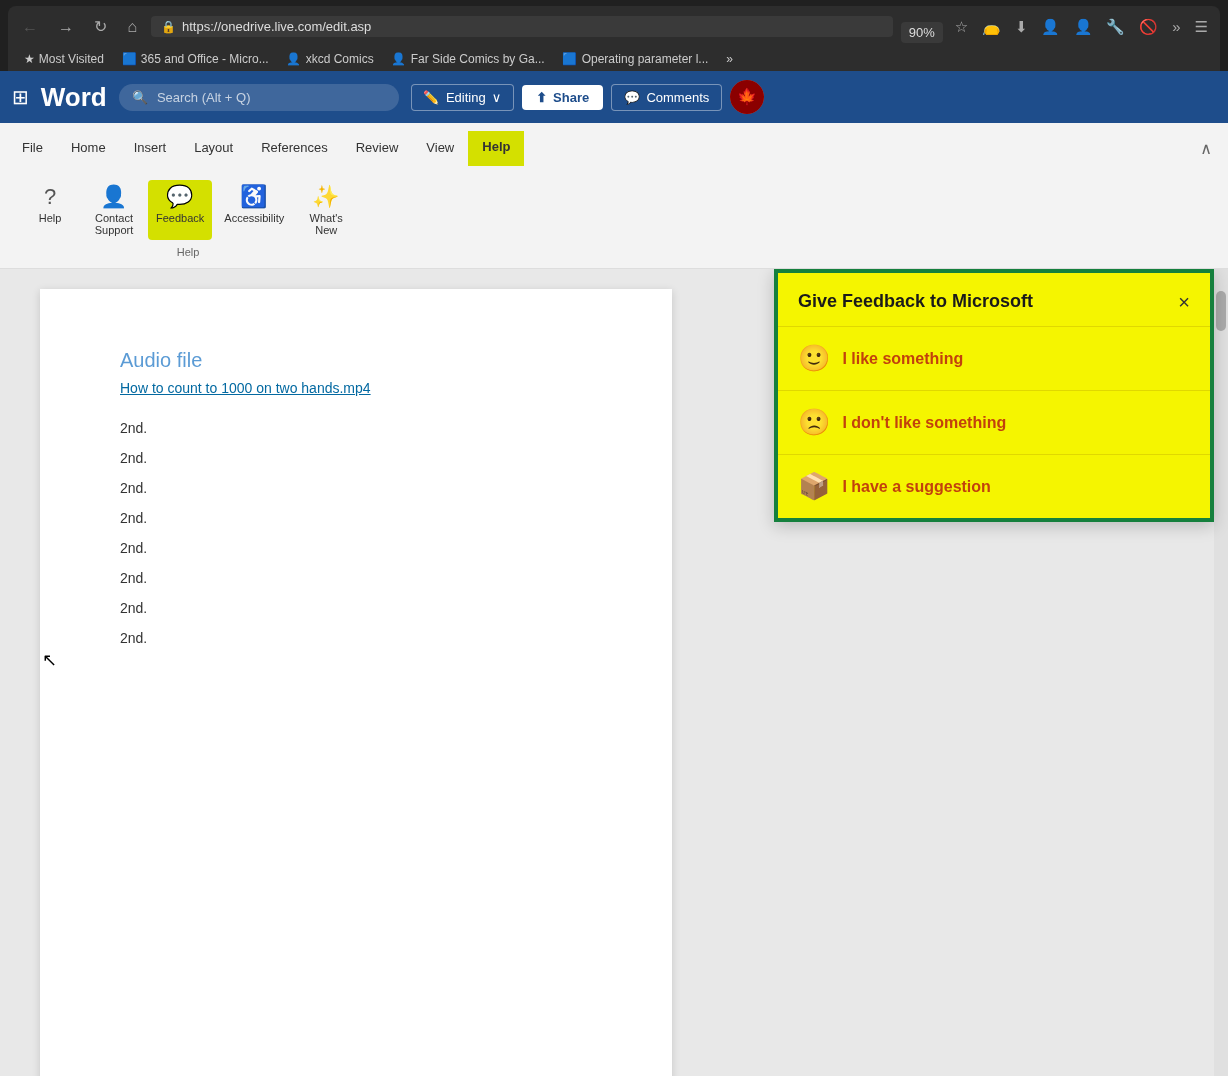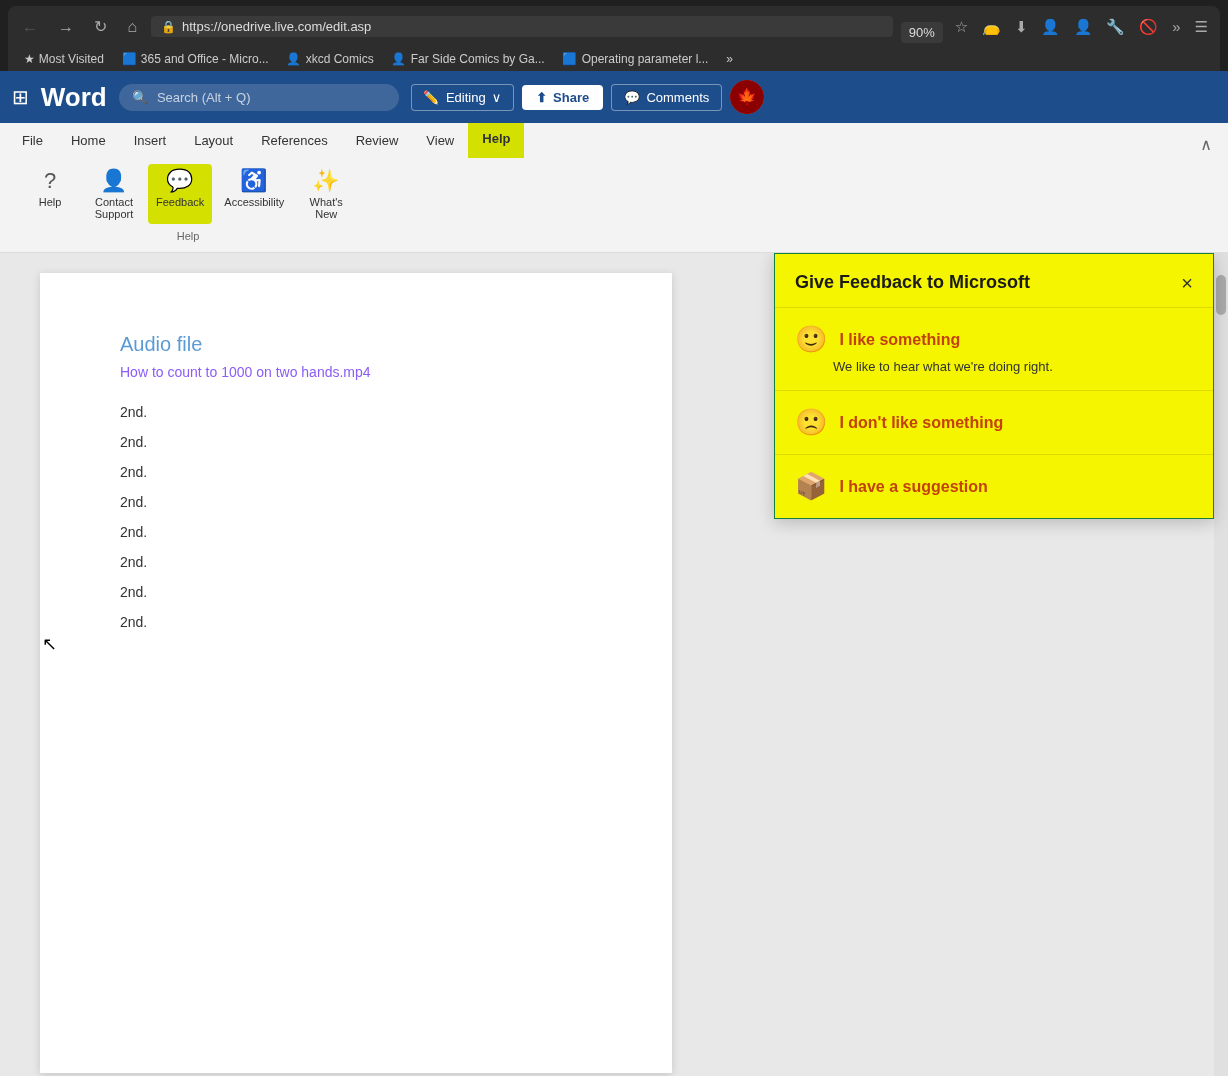--- a/index.html
+++ b/index.html
@@ -184,23 +184,23 @@
     }
     .avatar svg { width: 34px; height: 34px; }
 
     
     .ribbon {
       background: #f3f3f3;
       border-bottom: 1px solid #ddd;
     }
     .ribbon-tabs {
       display: flex;
-      align-items: flex-end;
+      align-items: center;
       background: #f3f3f3;
-      padding: 0 8px;
+      padding: 8px 8px;
     }
     .ribbon-tab {
       padding: 8px 14px;
       font-size: 13px;
       cursor: pointer;
       color: #333;
       border-bottom: 2px solid transparent;
     }
     .ribbon-tab.help-active {
       background: #d4e000;
@@ -282,21 +282,22 @@
       margin-left: 40px;
       padding: 60px 80px;
       box-shadow: 0 2px 8px rgba(0,0,0,0.15);
     }
     .audio-file-title {
       font-size: 20px;
       color: #5b9bd5;
       margin-bottom: 8px;
     }
     .audio-link {
-      color: #8b5cf6;
+      color: #0369a1;
+      text-decoration: underline;
       font-size: 14px;
       margin-bottom: 24px;
       display: block;
     }
     .transcript-title {
       font-size: 18px;
       color: #333;
       margin-bottom: 12px;
     }
     .transcript-line {
@@ -320,21 +321,21 @@
       margin-top: 20px;
     }
 
     
     .feedback-panel {
       position: absolute;
       right: 14px;
       top: 0;
       width: 440px;
       background: #f5f500;
-      border: 1px solid #15803d;
+      border: 4px solid #15803d;
       box-shadow: 0 4px 16px rgba(0,0,0,0.2);
       z-index: 100;
       margin-left: 19px;
     }
     .feedback-header {
       display: flex;
       justify-content: space-between;
       align-items: center;
       padding: 18px 20px 14px;
       background: #f5f500;
@@ -542,21 +543,20 @@
     <div class="feedback-panel">
       <div class="feedback-header">
         <span class="feedback-title">Give Feedback to Microsoft</span>
         <button class="feedback-close">×</button>
       </div>
       <div class="feedback-option">
         <div class="feedback-option-header">
           <span class="feedback-option-icon">🙂</span>
           <span class="feedback-option-title">I like something</span>
         </div>
-        <p class="feedback-option-desc">We like to hear what we're doing right.</p>
       </div>
       <div class="feedback-option">
         <div class="feedback-option-header">
           <span class="feedback-option-icon">🙁</span>
           <span class="feedback-option-title">I don't like something</span>
         </div>
       </div>
       <div class="feedback-option">
         <div class="feedback-option-header">
           <span class="feedback-option-icon">📦</span>

